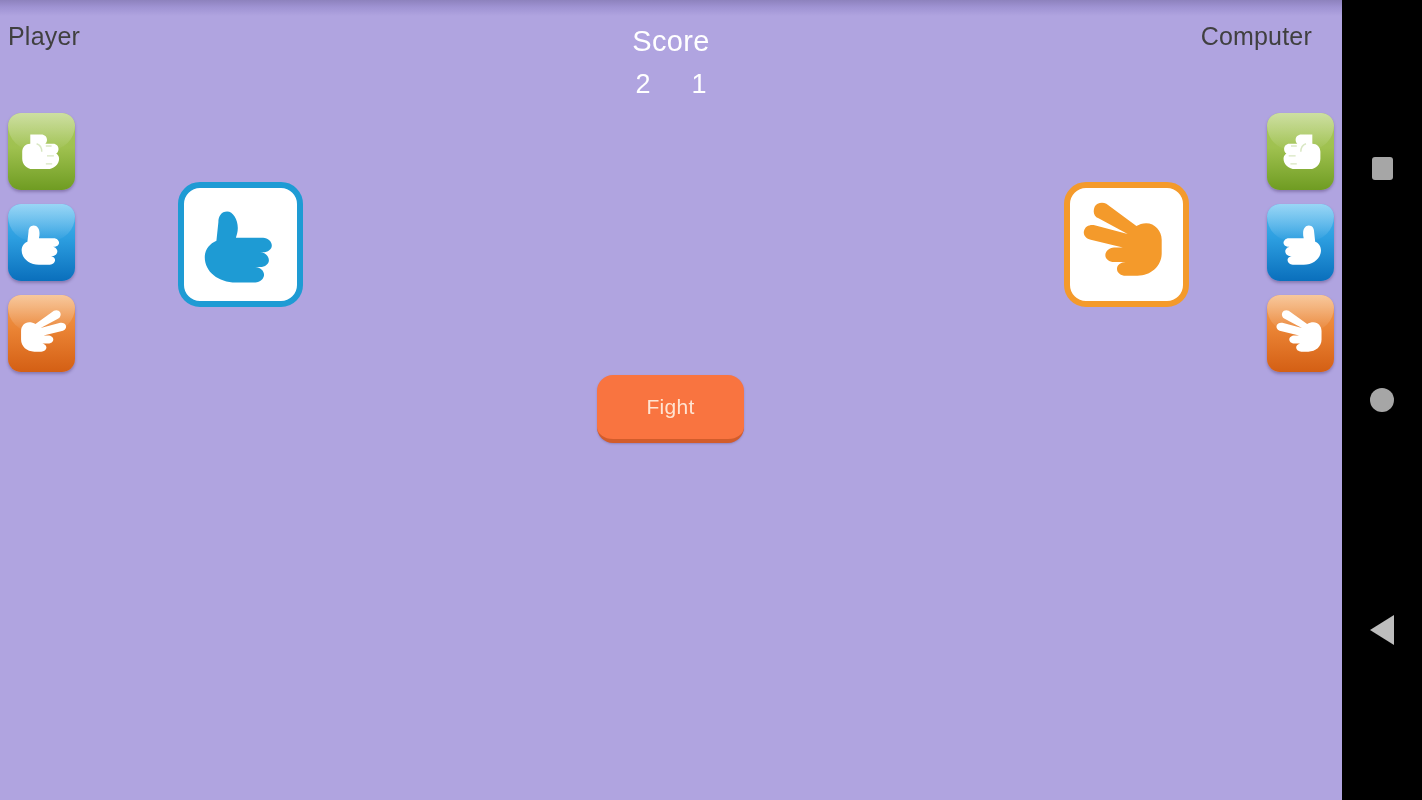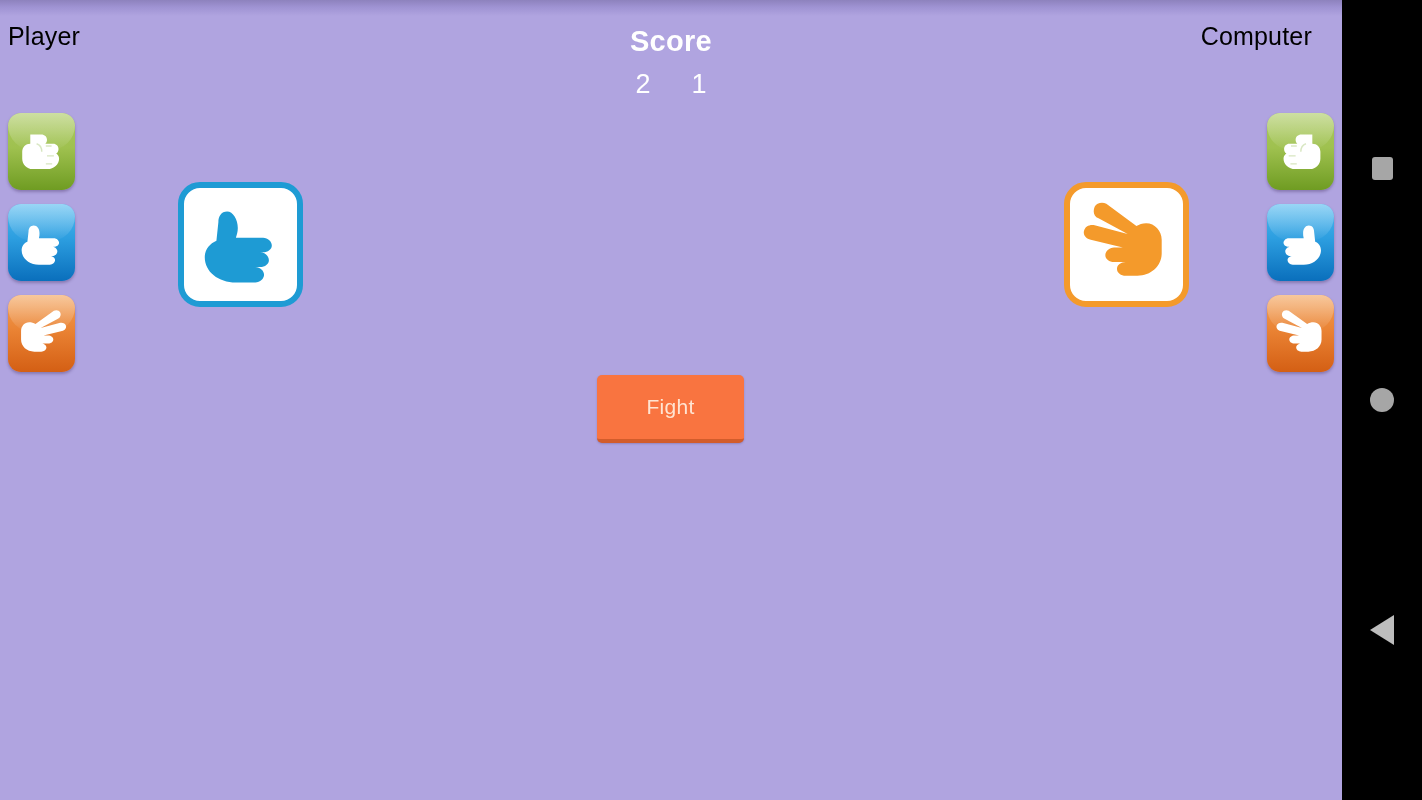--- a/index.html
+++ b/index.html
@@ -26,39 +26,39 @@
   #status-shade {
     position:absolute; left:0; top:0;
     width:100%; height:16px;
     background:linear-gradient(to bottom, #8d82bd 0%, #9f93d3 45%, #b0a4e0 100%);
     pointer-events:none;
   }
 
   
   .side-label {
     position:absolute;
-    color:#000000;
+    color:#404040;
     font-size:25px;
     font-weight:400;
     letter-spacing:0.2px;
     white-space:nowrap;
   }
   #player-label   { left:8px;  top:22px; }
   #computer-label { right:30px; top:22px; }
 
   #score-block {
     position:absolute;
     left:0; right:0; top:24px;
     text-align:center;
     pointer-events:none;
   }
   #score-title {
     color:#ffffff;
     font-size:29px;
-    font-weight:700;
+    font-weight:400;
     line-height:34px;
     letter-spacing:0.3px;
   }
   #score-values {
     margin-top:11px;
     display:inline-flex;
     gap:41px;
     color:#ffffff;
     font-size:27px;
     line-height:30px;
@@ -110,21 +110,21 @@
   .played-card svg { position:absolute; left:6%; top:7%; width:88%; height:86%; }
 
   
   #fight-button {
     position:absolute;
     left:597px; top:375px;
     width:147px; height:68px;
     background:#f97440;
     border:none;
     border-bottom:4px solid #d25c2b;
-    border-radius:5px;
+    border-radius:16px;
     color:#ffe4d2;
     font-family:"Liberation Sans", sans-serif;
     font-size:21px;
     letter-spacing:0.3px;
     cursor:pointer;
     box-shadow:0 1px 2px rgba(60,40,90,0.25);
   }
 
   
   #nav-bar {

